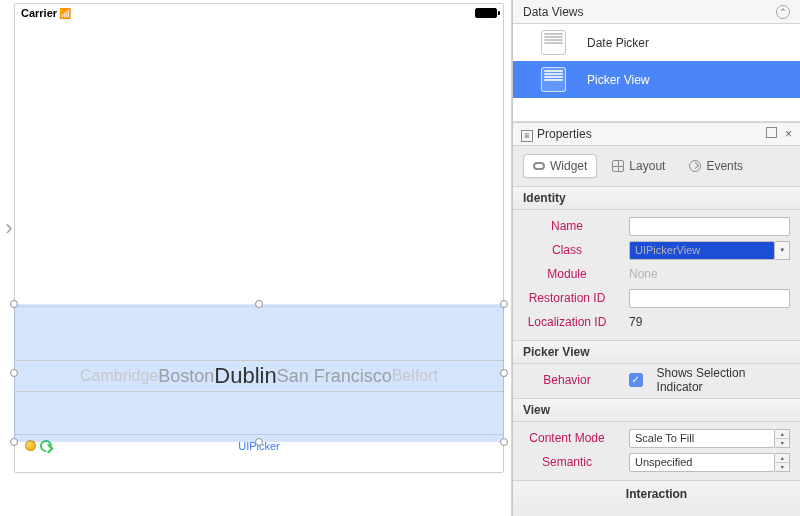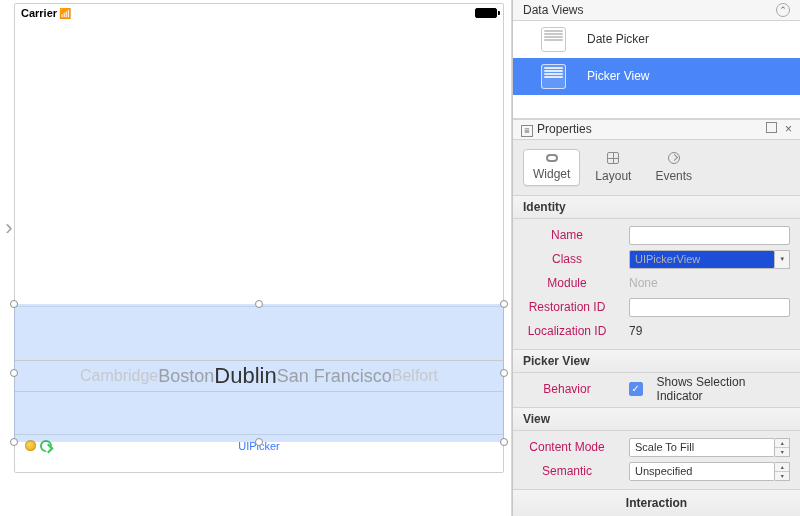--- a/index.html
+++ b/index.html
@@ -87,21 +87,21 @@
   .section-bar {
     height: 24px; background: #f6f6f6; border-top: 1px solid #d3d3d3; border-bottom: 1px solid #d3d3d3;
     display: flex; align-items: center; justify-content: space-between; padding: 0 8px;
   }
   .section-bar .ico { width: 12px; height: 12px; border: 1px solid #888; display:inline-flex; align-items:center; justify-content:center; font-size:7px; color:#666; margin-right:4px; }
   .section-bar .right { display: flex; gap: 8px; color: #666; }
   .section-bar .right .sq { width:11px; height:11px; border:1px solid #888; }
   .section-bar .right .x { cursor: default; }
 
   .tabs { display: flex; align-items: center; gap: 6px; padding: 8px 10px; background: #ececec; }
-  .tab { display: flex; align-items: center; gap: 5px; padding: 4px 9px; border-radius: 4px; color: #555; font-size: 12px; flex-direction: column; }
+  .tab { display: flex; align-items: center; gap: 5px; padding: 4px 9px; border-radius: 4px; color: #555; font-size: 12px; }
   .tab.active { background: #fff; border: 1px solid #c7c7c7; box-shadow: 0 1px 0 rgba(0,0,0,.05); }
   .tab .ti { width: 12px; height: 12px; border: 1px solid #8c8c8c; border-radius: 2px; display:inline-block; }
   .tab .ti.grid { background:
       linear-gradient(#8c8c8c,#8c8c8c) center/1px 100% no-repeat,
       linear-gradient(#8c8c8c,#8c8c8c) center/100% 1px no-repeat; }
   .tab .ti.arrow { border-radius: 50%; position:relative; }
   .tab .ti.arrow::after { content:""; position:absolute; left:3px; top:2px; width:4px; height:4px; border-top:1px solid #8c8c8c; border-right:1px solid #8c8c8c; transform: rotate(45deg); }
 
   .group-label {
     padding: 4px 10px; font-weight: 600; font-size: 12px; color: #3a3a3a;

